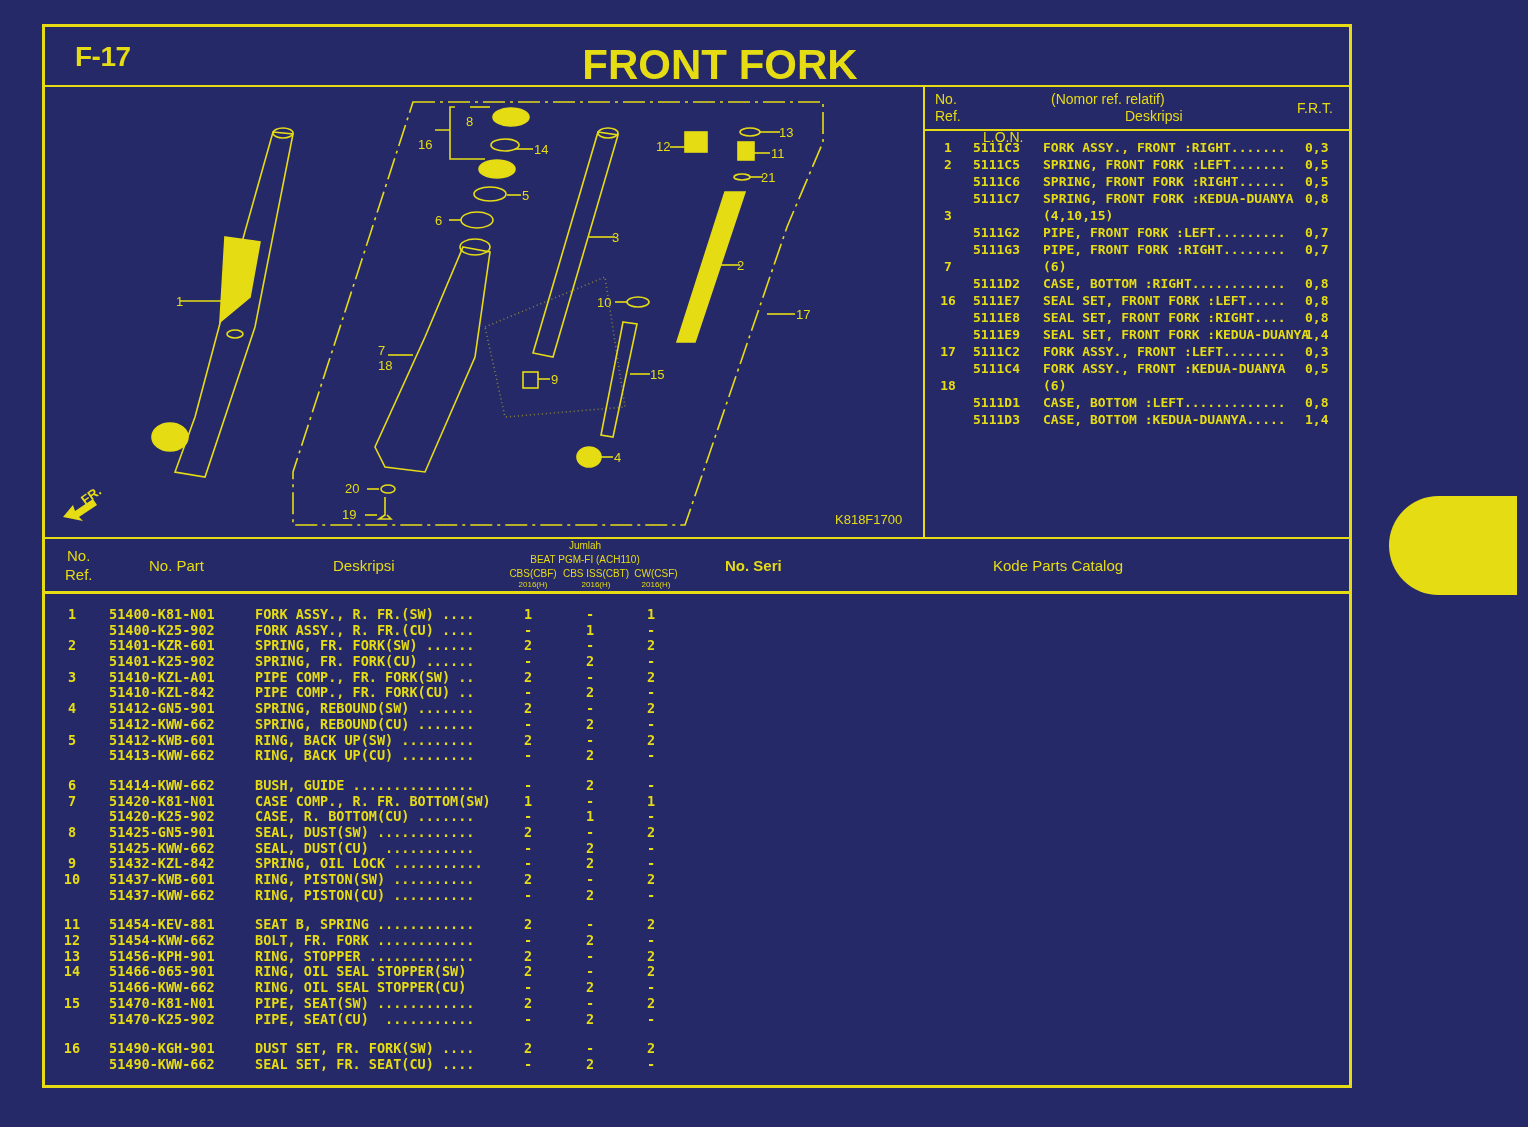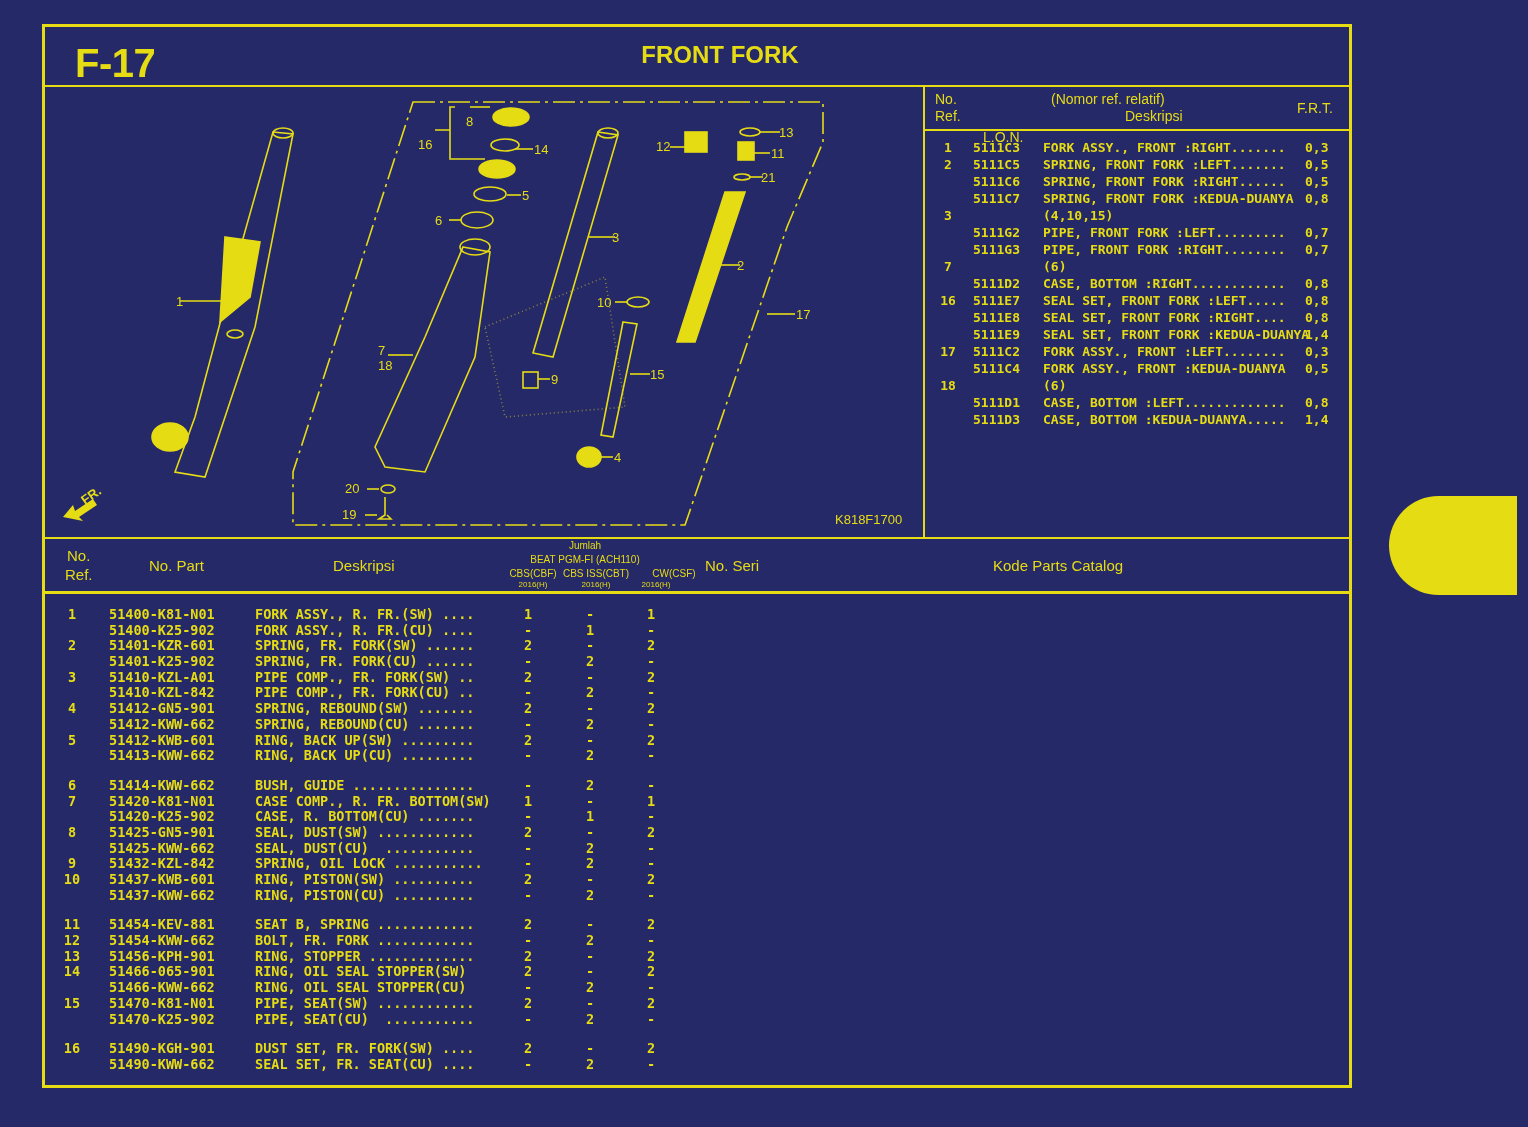--- a/index.html
+++ b/index.html
@@ -1,21 +1,21 @@
 <!DOCTYPE html>
 <html><head>
 <meta charset="utf-8">
 <style>
   html,body{margin:0;padding:0;}
   body{width:1528px;height:1127px;background:#262968;position:relative;overflow:hidden;
        font-family:"Liberation Sans",sans-serif;color:#e6dc14;}
   .frame{position:absolute;left:42px;top:24px;width:1304px;height:1058px;border:3px solid #e6dc14;box-sizing:content-box;}
   .titlebar{position:absolute;left:0;top:0;width:1304px;height:58px;border-bottom:2px solid #e6dc14;}
-  .code{position:absolute;left:30px;top:14px;font-weight:bold;font-size:40px;letter-spacing:-0.5px;}
-  .title{position:absolute;left:0;width:1350px;top:14px;text-align:center;font-weight:bold;font-size:24px;}
+  .code{position:absolute;left:30px;top:14px;font-weight:bold;font-size:28px;letter-spacing:-0.5px;}
+  .title{position:absolute;left:0;width:1350px;top:14px;text-align:center;font-weight:bold;font-size:42px;}
   .diagram{position:absolute;left:0;top:60px;width:878px;height:450px;}
   .vsep{position:absolute;left:878px;top:60px;width:2px;height:450px;background:#e6dc14;}
   .lonpanel{position:absolute;left:880px;top:60px;width:424px;height:450px;}
   .lonhead{position:absolute;left:0;top:0;width:424px;height:42px;border-bottom:2px solid #e6dc14;font-size:14px;}
   .lonhead span{position:absolute;line-height:17px;}
   .lonrows{position:absolute;left:0;top:52px;width:424px;font-family:"DejaVu Sans Mono","Liberation Mono",monospace;font-weight:bold;font-size:13px;}
   .lrow{position:relative;height:17px;line-height:17px;white-space:pre;}
   .lrow .r{position:absolute;left:8px;width:30px;text-align:center;}
   .lrow .l{position:absolute;left:48px;}
   .lrow .d{position:absolute;left:118px;}
@@ -175,23 +175,23 @@
     <span style="left:22px;top:8px;">No.</span>
     <span style="left:20px;top:27px;">Ref.</span>
     <span style="left:104px;top:18px;">No. Part</span>
     <span style="left:288px;top:18px;">Deskripsi</span>
     <span class="small" style="left:490px;top:1px;width:100px;">Jumlah</span>
     <span class="small" style="left:470px;top:15px;width:140px;">BEAT PGM-FI (ACH110)</span>
     <span class="small" style="left:460px;top:29px;width:56px;">CBS(CBF)</span>
     <span class="small" style="left:460px;top:40px;width:56px;font-size:8px;">2016(H)</span>
     <span class="small" style="left:516px;top:29px;width:70px;">CBS ISS(CBT)</span>
     <span class="small" style="left:516px;top:40px;width:70px;font-size:8px;">2016(H)</span>
-    <span class="small" style="left:604px;top:29px;width:50px;text-align:center;">CW(CSF)</span>
+    <span class="small" style="left:586px;top:29px;width:50px;text-align:center;">CW(CSF)</span>
     <span class="small" style="left:586px;top:40px;width:50px;font-size:8px;">2016(H)</span>
-    <span style="left:660px;top:18px;">No. Seri</span>
+    <span style="left:680px;top:18px;font-weight:bold;">No. Seri</span>
     <span style="left:948px;top:18px;">Kode Parts Catalog</span>
   </div>
 
   <div class="rows">
     <div class="prow"><span class="r">1</span><span class="p">51400-K81-N01</span><span class="d">FORK ASSY., R. FR.(SW) ....</span><span class="q1">1</span><span class="q2">-</span><span class="q3">1</span></div>
     <div class="prow"><span class="r"></span><span class="p">51400-K25-902</span><span class="d">FORK ASSY., R. FR.(CU) ....</span><span class="q1">-</span><span class="q2">1</span><span class="q3">-</span></div>
     <div class="prow"><span class="r">2</span><span class="p">51401-KZR-601</span><span class="d">SPRING, FR. FORK(SW) ......</span><span class="q1">2</span><span class="q2">-</span><span class="q3">2</span></div>
     <div class="prow"><span class="r"></span><span class="p">51401-K25-902</span><span class="d">SPRING, FR. FORK(CU) ......</span><span class="q1">-</span><span class="q2">2</span><span class="q3">-</span></div>
     <div class="prow"><span class="r">3</span><span class="p">51410-KZL-A01</span><span class="d">PIPE COMP., FR. FORK(SW) ..</span><span class="q1">2</span><span class="q2">-</span><span class="q3">2</span></div>
     <div class="prow"><span class="r"></span><span class="p">51410-KZL-842</span><span class="d">PIPE COMP., FR. FORK(CU) ..</span><span class="q1">-</span><span class="q2">2</span><span class="q3">-</span></div>

